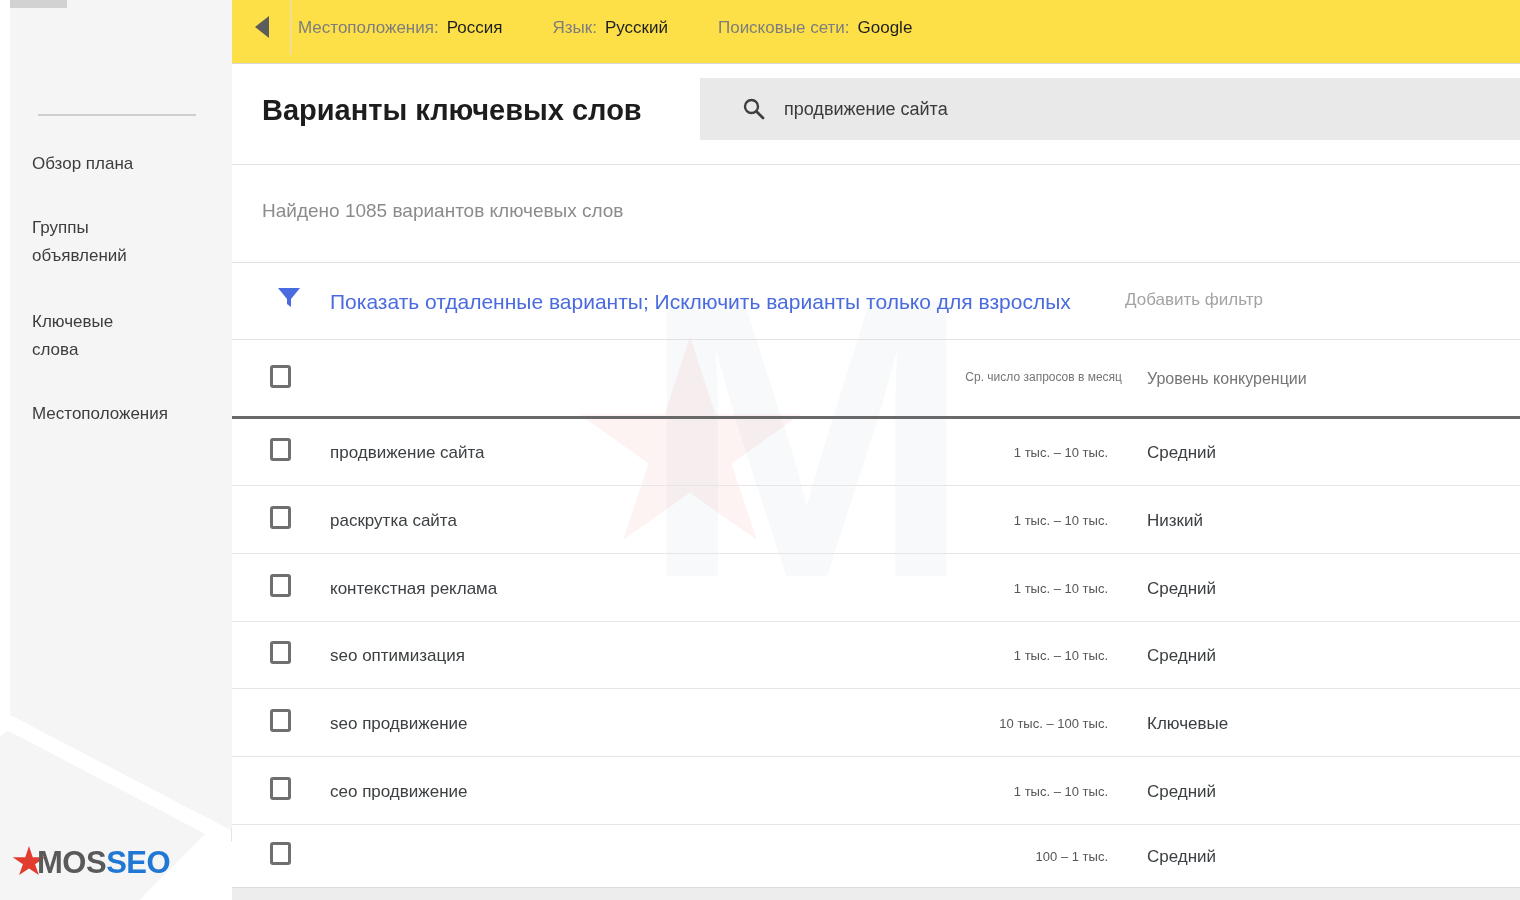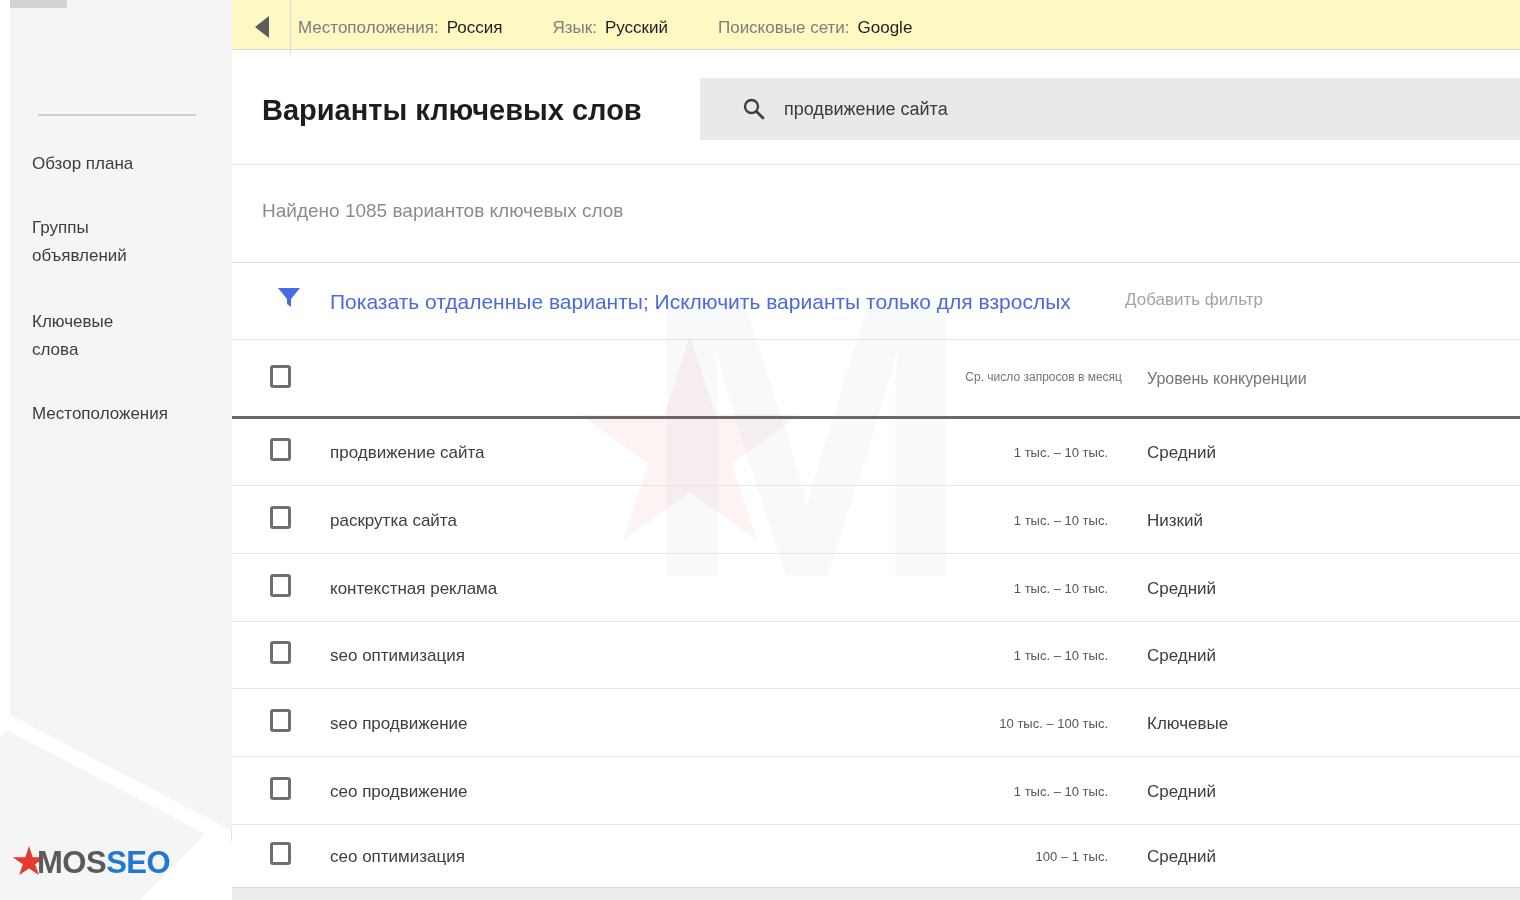--- a/index.html
+++ b/index.html
@@ -27,21 +27,21 @@
   .content { position:absolute; left:232px; top:0; width:1288px; height:900px; }
 
   
   .wm-star { position:absolute; left:343px; top:336px; width:230px; height:224px;
              background:rgba(224,85,75,0.07);
              clip-path:polygon(50% 0%,61% 35%,98% 35%,68% 57%,79% 91%,50% 70%,21% 91%,32% 57%,2% 35%,39% 35%); }
   .wm-m { position:absolute; left:408px; top:238px; font-size:400px; line-height:1; font-weight:bold;
           color:rgba(125,150,190,0.06); }
 
   
-  .topbar { position:absolute; left:0; top:0; width:1288px; height:50px; background:#fef9c3;
+  .topbar { position:absolute; left:0; top:0; width:1288px; height:64px; background:#fde047;
             border-bottom:1px solid #d9d9d9; }
   .back-arrow { position:absolute; left:23px; top:16px; width:0; height:0; cursor:pointer;
                 border-top:11px solid transparent; border-bottom:11px solid transparent; border-right:14px solid #5c5c5c; }
   .topbar-vdiv { position:absolute; left:58px; top:0; width:1px; height:55px; background:#dcdcdc; }
   .settings { position:absolute; left:66px; top:0; height:55px; display:flex; align-items:center; gap:50px; }
   .setting { font-size:17px; cursor:pointer; white-space:nowrap; }
   .setting .lbl { color:#7d7d7d; margin-right:8px; }
   .setting .val { color:#1f1f1f; }
 
   .page-title { position:absolute; left:30px; top:94px; font-size:29px; font-weight:bold; color:#1d1d1d; }
@@ -184,20 +184,19 @@
       <div class="cell-comp">Ключевые</div>
     </div>
     <div class="trow" style="top:758px">
       <div class="checkbox"></div>
       <div class="cell-kw">сео продвижение</div>
       <div class="cell-vol">1 тыс. – 10 тыс.</div>
       <div class="cell-comp">Средний</div>
     </div>
     <div class="trow" style="top:826px; height:61px; border-bottom:none;">
       <div class="checkbox" style="top:16px"></div>
-      <div class="cell-kw" style="line-height:61px">сео оптимизация</div>
       <div class="cell-vol" style="line-height:61px">100 – 1 тыс.</div>
       <div class="cell-comp" style="line-height:61px">Средний</div>
     </div>
 
     <div class="bottom-strip"></div>
   </main>
 </div>
 
 </body></html>

